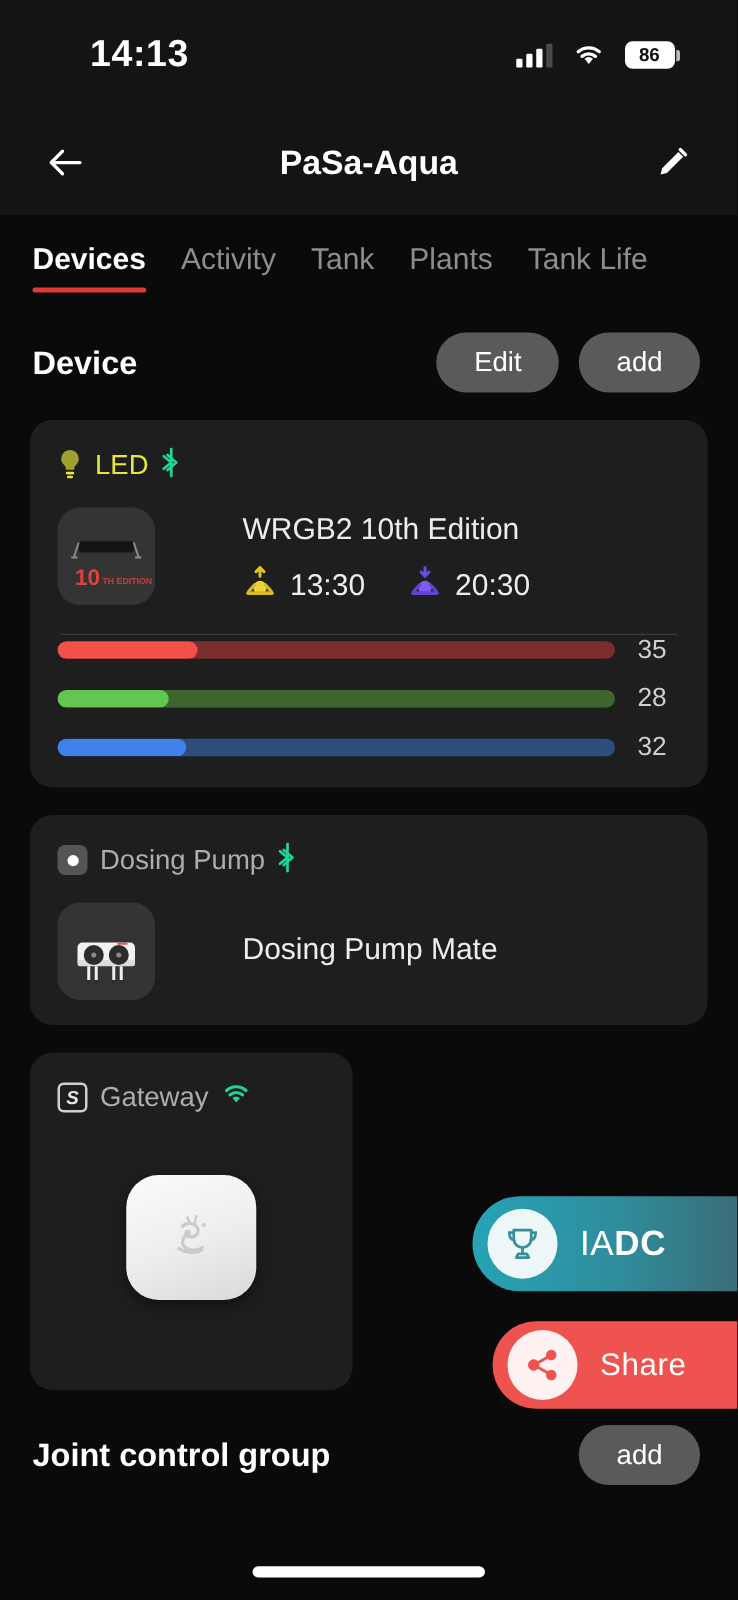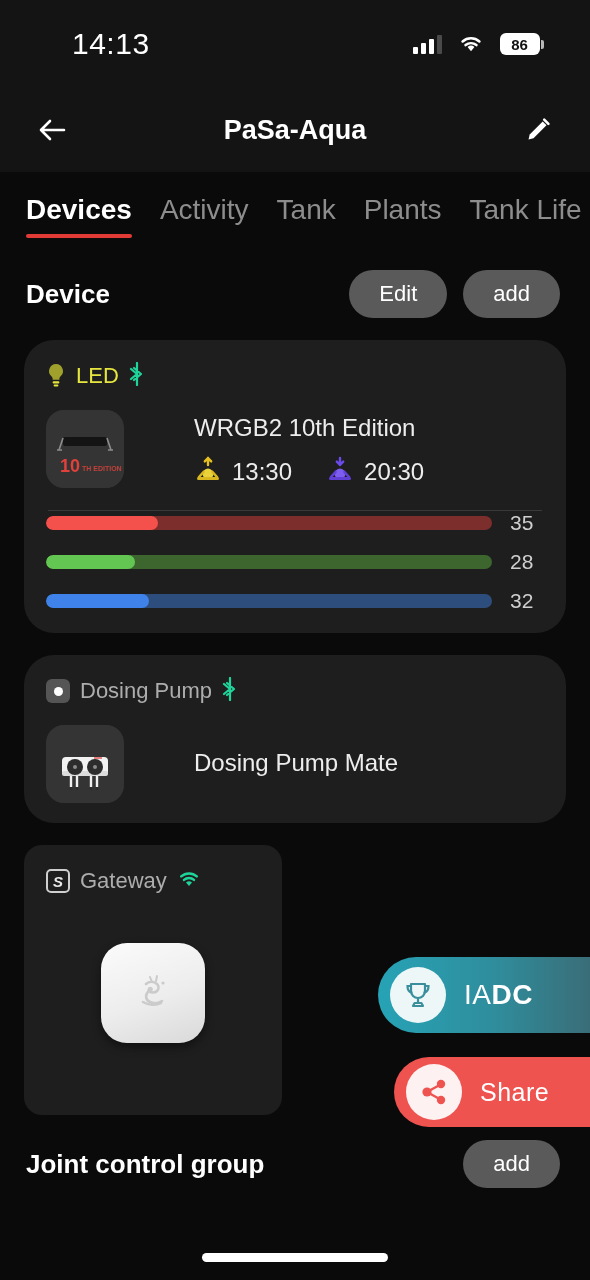--- a/index.html
+++ b/index.html
@@ -10,21 +10,21 @@
     overflow:hidden;
   }
   .phone { position:relative; width:590px; height:1280px; background:#0a0a0a; }
 
   
   .statusbar {
     height:88px; display:flex; align-items:center;
     justify-content:space-between; padding:0 46px 0 72px;
     background:#141414;
   }
-  .clock { color:#fff; font-size:30px; font-weight:400; letter-spacing:.5px; }
+  .clock { color:#fff; font-size:30px; font-weight:700; letter-spacing:.5px; }
   .status-right { display:flex; align-items:center; gap:16px; }
   .signal { display:flex; align-items:flex-end; gap:3px; height:20px; }
   .signal i { width:5px; background:#fff; border-radius:1px; display:block; }
   .signal i:nth-child(1){height:7px;}
   .signal i:nth-child(2){height:11px;}
   .signal i:nth-child(3){height:15px;}
   .signal i:nth-child(4){height:19px;background:#4a4a4a;}
   .wifi { width:26px; height:20px; position:relative; }
   .battery {
     display:flex; align-items:center;
@@ -49,21 +49,21 @@
     color:#fff; font-size:27px; font-weight:700; pointer-events:none;
   }
   .nav-edit { margin-left:auto; width:44px; height:44px; display:flex; align-items:center; justify-content:center; cursor:pointer; z-index:2;}
 
   
   .tabs {
     display:flex; align-items:flex-start; gap:0;
     padding:22px 26px 0 26px; background:#0a0a0a;
   }
   .tab {
-    color:#8d8d8d; font-size:28px; padding:0 14px 12px 14px;
+    color:#8d8d8d; font-size:24px; padding:0 14px 12px 14px;
     position:relative; cursor:pointer; white-space:nowrap;
   }
   .tab:first-child { padding-left:0; }
   .tab.active { color:#fff; font-weight:700; }
   .tab.active:after {
     content:""; position:absolute; left:0; right:14px; bottom:0;
     height:4px; background:#e23b36; border-radius:2px;
   }
 
   
@@ -74,21 +74,21 @@
   .section-actions { margin-left:auto; display:flex; gap:16px; }
   .pill-btn {
     background:#5a5a5a; color:#fff; font-size:22px;
     border:none; border-radius:26px; padding:11px 30px; cursor:pointer;
     font-family:inherit;
   }
 
   
   .card {
     margin:22px 24px 0 24px; background:#1e1e1e;
-    border-radius:30px; padding:22px 22px 20px 22px;
+    border-radius:18px; padding:22px 22px 20px 22px;
   }
   .card-head { display:flex; align-items:center; gap:10px; height:28px; }
   .card-head .label { font-size:22px; }
   .card-head .label.led { color:#e6e63f; }
   .card-head .label.grey { color:#adadad; }
 
   .bulb { width:20px; height:26px; position:relative; }
   .chip-icon {
     width:24px; height:24px; border-radius:6px; background:#555;
     display:flex; align-items:center; justify-content:center;

